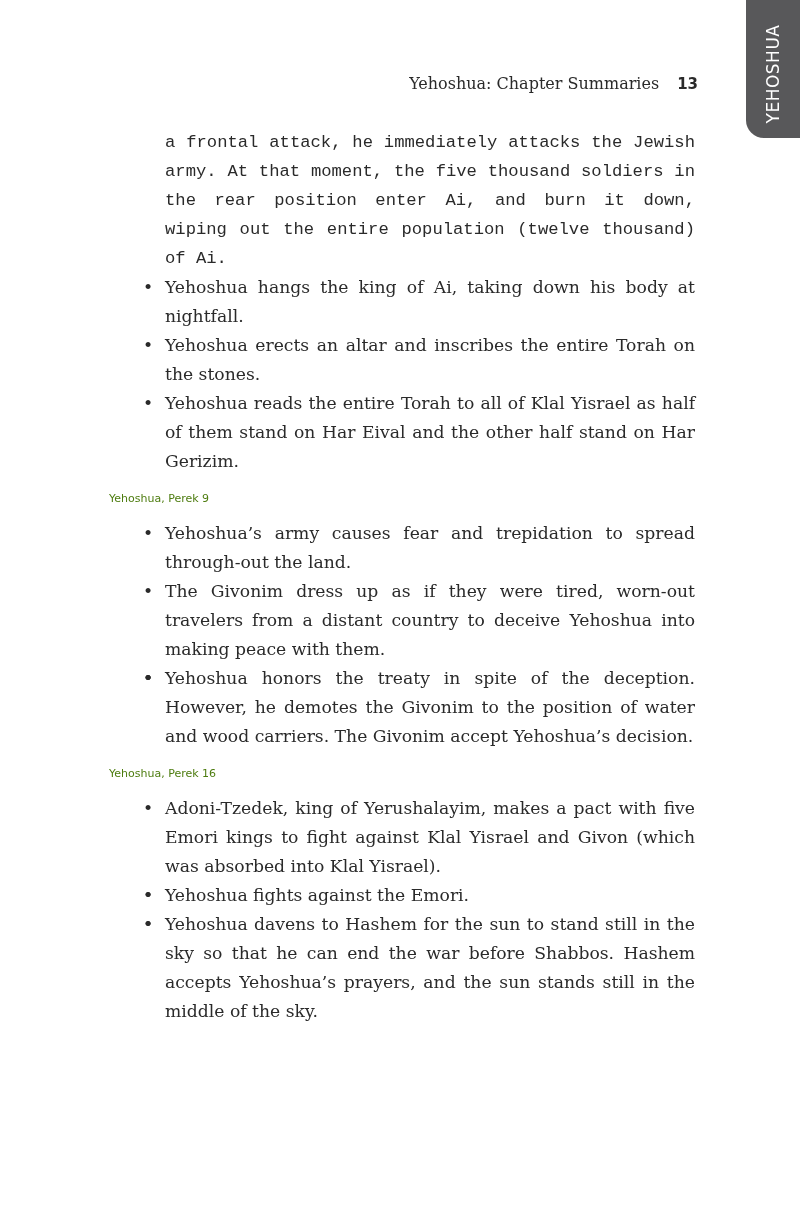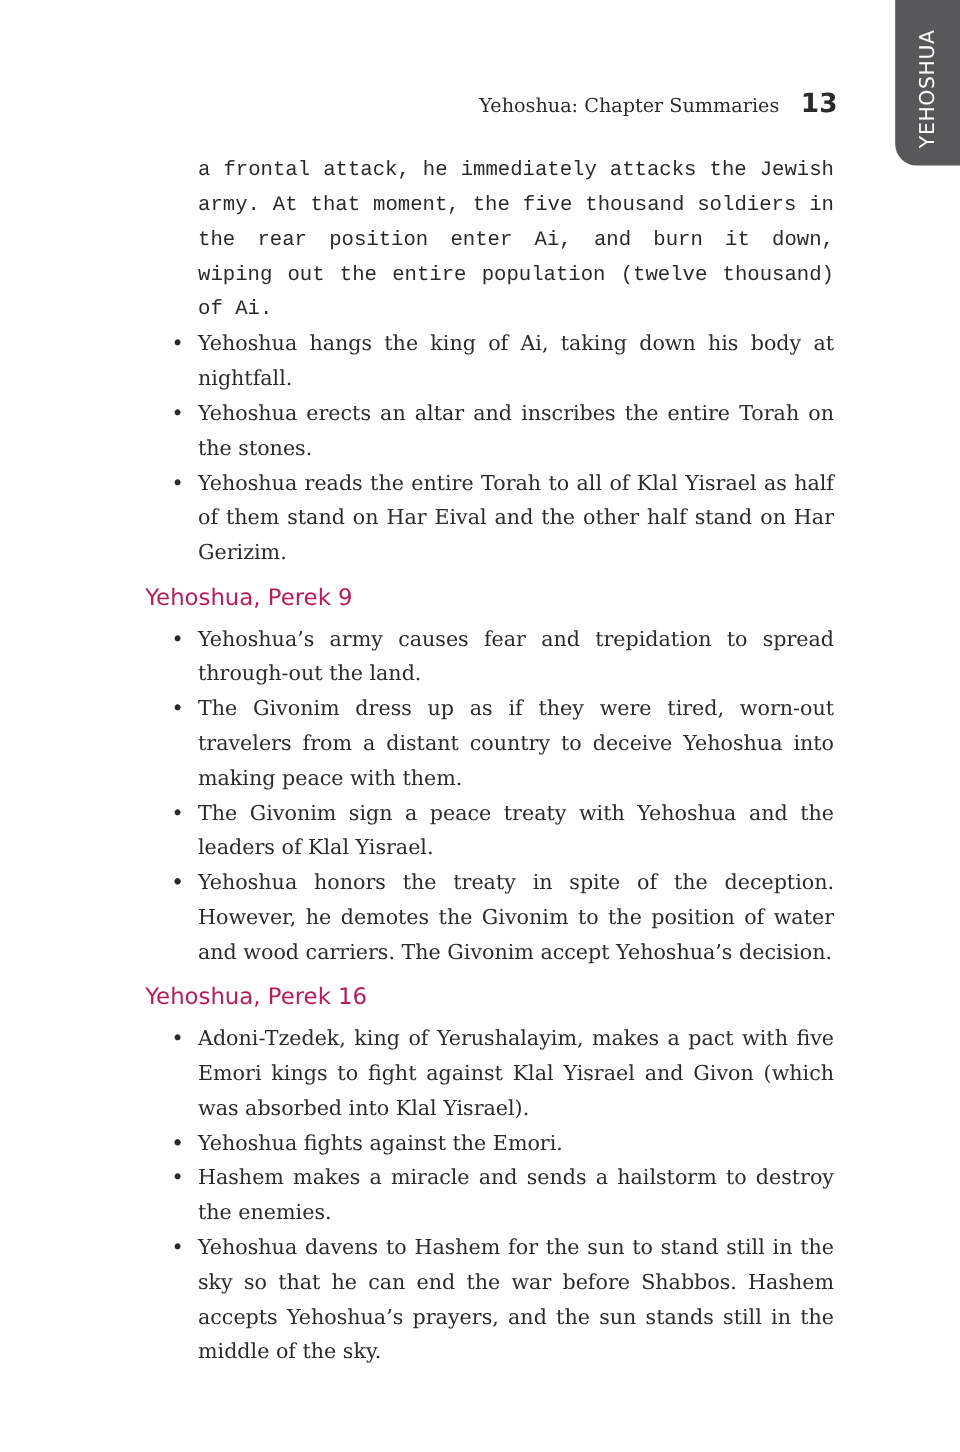--- a/index.html
+++ b/index.html
@@ -2,27 +2,27 @@
 <html><head>
   <meta charset="utf-8">
   <style>
     html, body { margin: 0; padding: 0; background: #ffffff; }
     body { width: 800px; height: 1210px; position: relative; overflow: hidden; color: #2a2a2a; font-family: "DejaVu Serif", serif; }
     .side-tab { position: absolute; left: 746px; top: 0; width: 54px; height: 138px; background: #58585a; border-bottom-left-radius: 18px; }
     .side-tab-label { position: absolute; left: 0; top: 0; width: 54px; height: 138px; display: flex; align-items: center; justify-content: center; }
     .side-tab-label span { display: inline-block; transform: rotate(-90deg); color: #ffffff; font-family: "DejaVu Sans", sans-serif; font-size: 17px; letter-spacing: 0.5px; white-space: nowrap; margin-top: 10px; }
     .running-head { position: absolute; left: 380px; width: 318px; top: 74px; text-align: right; font-size: 16px; color: #2a2a2a; }
     .running-head .title { }
-    .running-head .page-num { font-family: "DejaVu Sans", sans-serif; font-weight: bold; font-size: 22px; margin-left: 18px; }
+    .running-head .page-num { font-family: "DejaVu Sans", sans-serif; font-weight: bold; font-size: 15px; margin-left: 18px; }
     .content { position: absolute; left: 105px; top: 128px; width: 590px; font-size: 17.2px; line-height: 29px; }
     .cont-para { margin: 0 0 0 60px; text-align: justify; font-family: Liberation Mono, monospace; }
     ul { list-style: none; margin: 0; padding: 0 0 0 60px; }
     li { position: relative; text-align: justify; }
     li .bullet { position: absolute; left: -22px; top: 0; }
-    .heading { margin: 8px 0 6px 16px; font-family: "DejaVu Sans", sans-serif; font-size: 19px; color: #be185d; }
+    .heading { margin: 8px 0 6px 4px; font-family: "DejaVu Sans", sans-serif; font-size: 11px; color: #4d7c0f; }
   </style>
 </head>
 <body>
 
 <div class="side-tab">
   <div class="side-tab-label">
     <span>YEHOSHUA</span>
   </div>
 </div>
 
@@ -36,26 +36,26 @@
   <ul>
     <li><span class="bullet">•</span><span>Yehoshua hangs the king of Ai, taking down his body at nightfall.</span></li>
     <li><span class="bullet">•</span><span>Yehoshua erects an altar and inscribes the entire Torah on the stones.</span></li>
     <li><span class="bullet">•</span><span>Yehoshua reads the entire Torah to all of Klal Yisrael as half of them stand on Har Eival and the other half stand on Har Gerizim.</span></li>
   </ul>
 
   <div class="heading">Yehoshua, Perek 9</div>
   <ul>
     <li><span class="bullet">•</span><span>Yehoshua’s army causes fear and trepidation to spread through-out the land.</span></li>
     <li><span class="bullet">•</span><span>The Givonim dress up as if they were tired, worn-out travelers from a distant country to deceive Yehoshua into making peace with them.</span></li>
-    <li><span class="bullet">•</span><span>The Givonim sign a peace treaty with Yehoshua and the leaders of Klal Yisrael.</span></li>
+    <li><span class="bullet">•</span></li>
     <li><span class="bullet">•</span></li>
     <li><span class="bullet">•</span><span>Yehoshua honors the treaty in spite of the deception. However, he demotes the Givonim to the position of water and wood carriers. The Givonim accept Yehoshua’s decision.</span></li>
   </ul>
 
   <div class="heading">Yehoshua, Perek 16</div>
   <ul>
     <li><span class="bullet">•</span><span>Adoni-Tzedek, king of Yerushalayim, makes a pact with five Emori kings to fight against Klal Yisrael and Givon (which was absorbed into Klal Yisrael).</span></li>
     <li><span class="bullet">•</span></li>
     <li><span class="bullet">•</span><span>Yehoshua fights against the Emori.</span></li>
-    <li><span class="bullet">•</span><span>Hashem makes a miracle and sends a hailstorm to destroy the enemies.</span></li>
+    <li><span class="bullet">•</span></li>
     <li><span class="bullet">•</span><span>Yehoshua davens to Hashem for the sun to stand still in the sky so that he can end the war before Shabbos. Hashem accepts Yehoshua’s prayers, and the sun stands still in the middle of the sky.</span></li>
   </ul>
 </div>
 
 </body></html>

